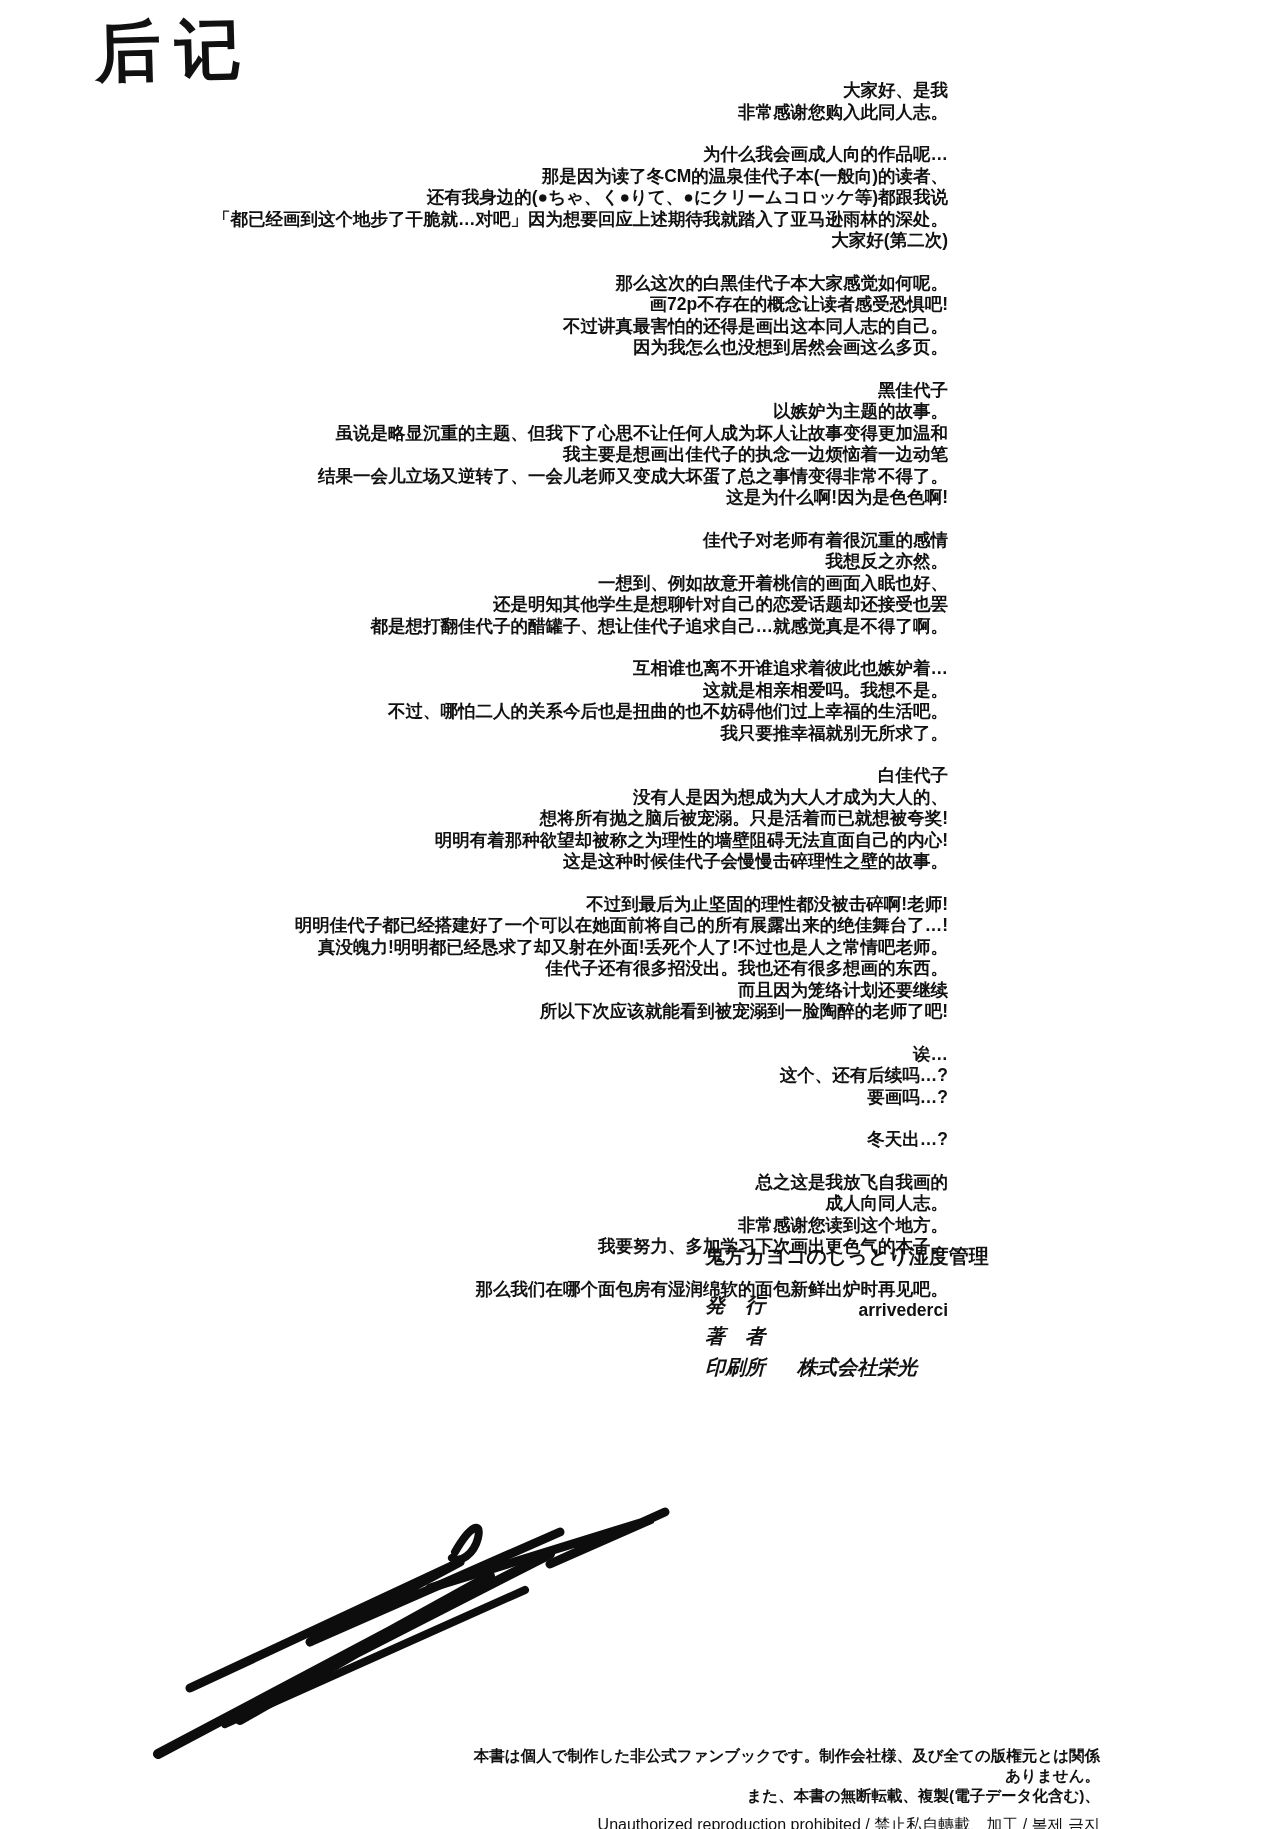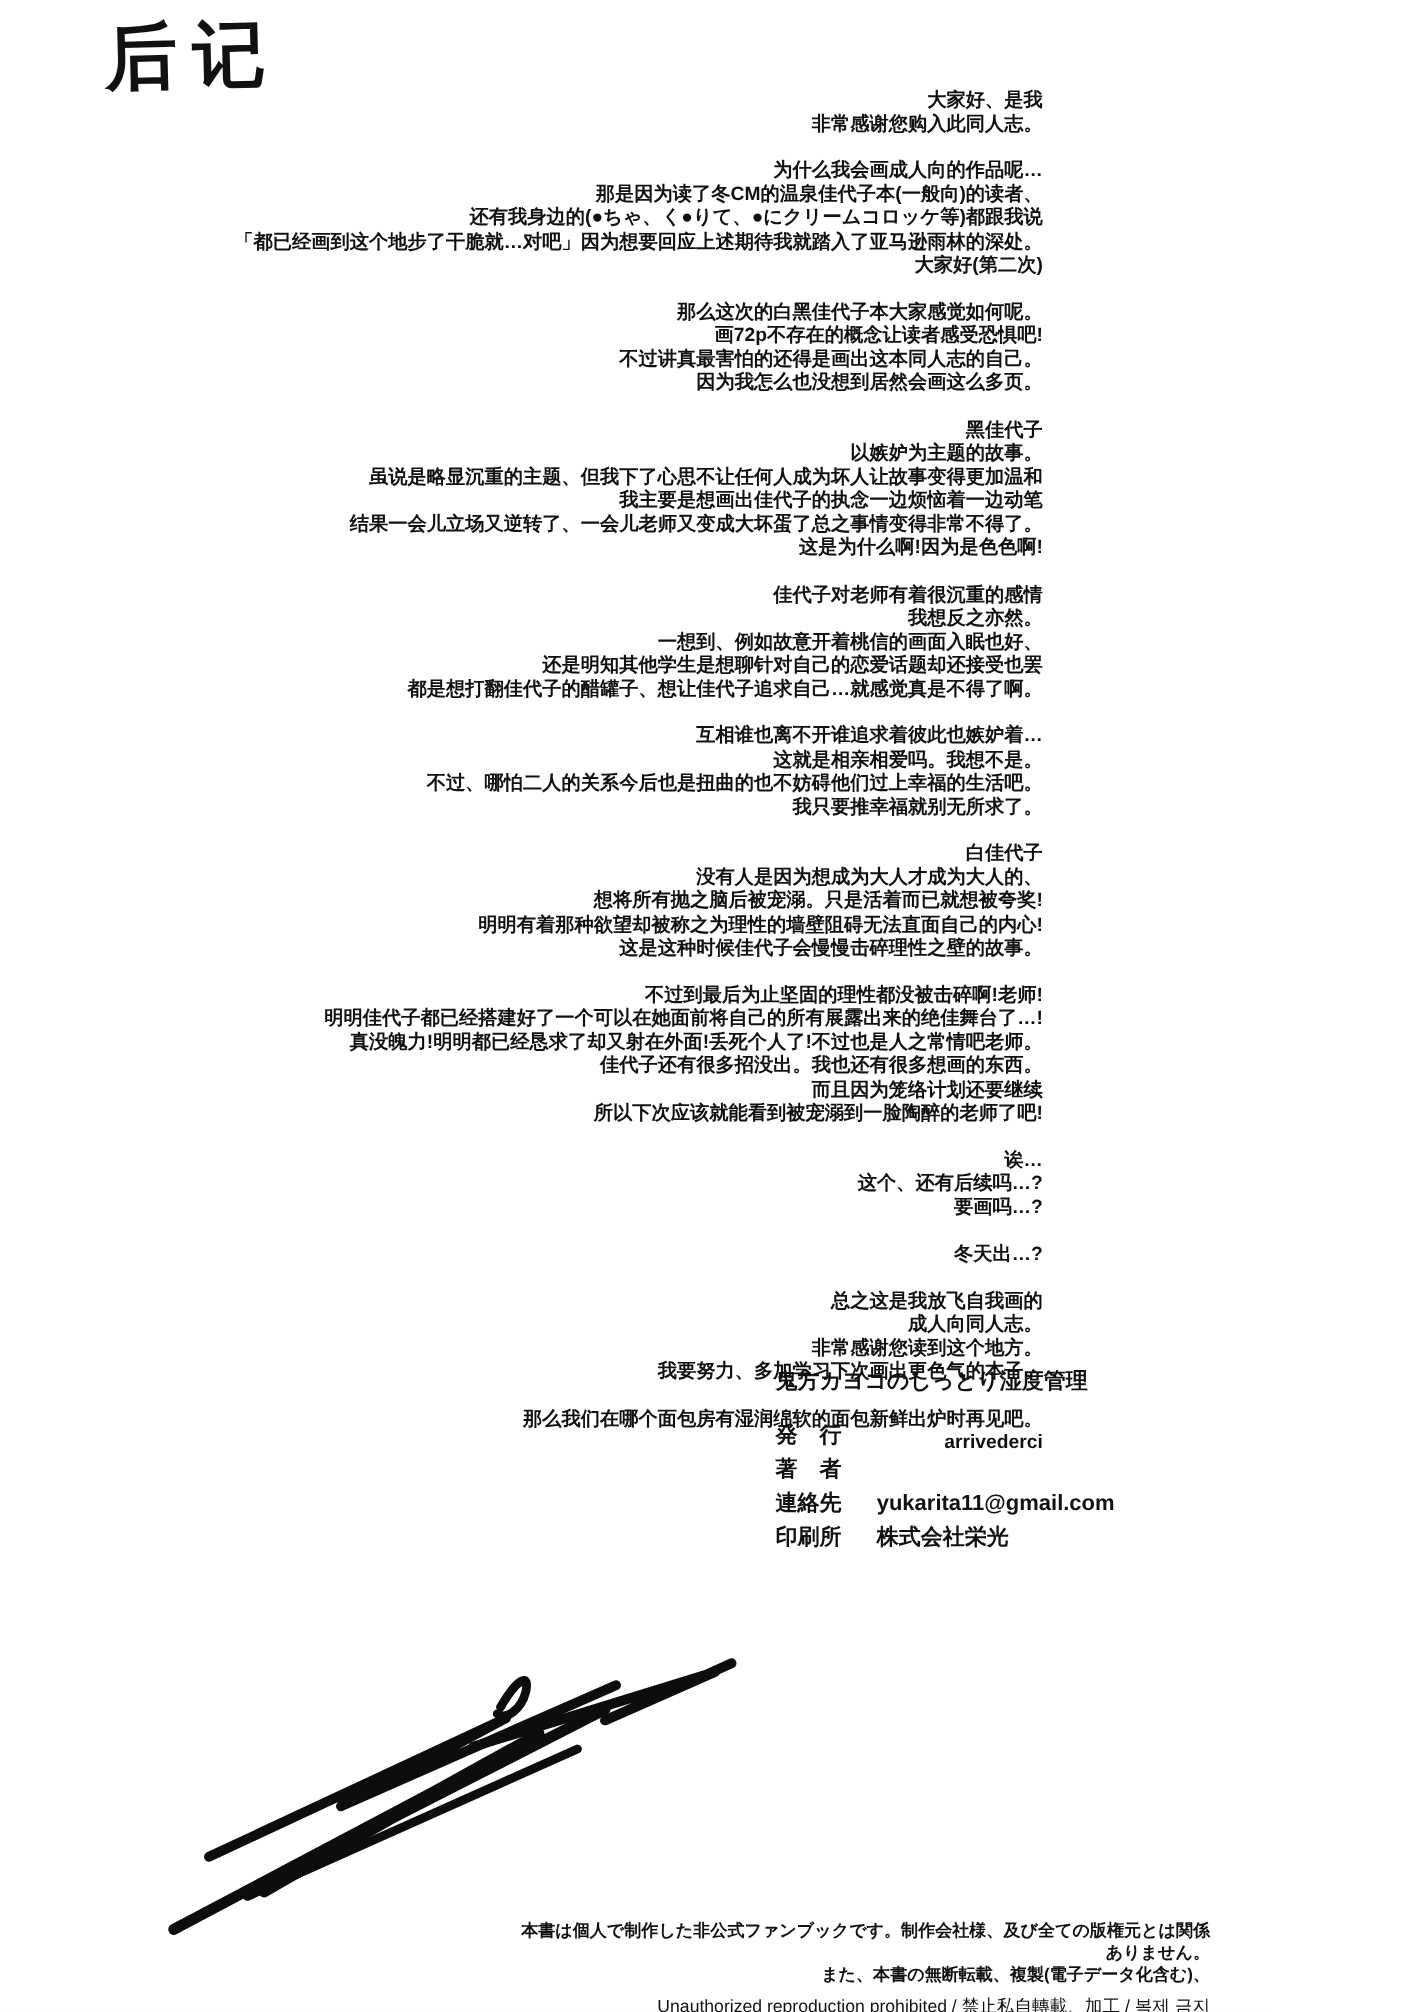--- a/index.html
+++ b/index.html
@@ -52,20 +52,21 @@
     font-size:21px;
     font-weight:600;
     line-height:26px;
   }
   .colophon-rows{margin-top:22px;}
   .colophon-row{
     display:flex;
     font-size:20px;
     font-weight:600;
     line-height:31px;
+    font-style:italic;
   }
   .row-label{flex:0 0 92px;}
   .row-value{flex:1;}
   .disclaimer{
     position:absolute;
     right:180px;top:1746px;
     width:640px;
     text-align:right;
     font-size:15.5px;
     line-height:20px;
@@ -145,24 +146,20 @@
   <div class="colophon">
     <div class="book-title">鬼方カヨコのしっとり湿度管理</div>
     <div class="colophon-rows">
       <div class="colophon-row">
         <span class="row-label">発　行</span>
       </div>
       <div class="colophon-row">
         <span class="row-label">著　者</span>
       </div>
       <div class="colophon-row">
-        <span class="row-label">連絡先</span>
-        <span class="row-value">yukarita11@gmail.com</span>
-      </div>
-      <div class="colophon-row">
         <span class="row-label">印刷所</span>
         <span class="row-value">株式会社栄光</span>
       </div>
     </div>
   </div>
 
   <div class="disclaimer">
     <div>本書は個人で制作した非公式ファンブックです。制作会社様、及び全ての版権元とは関係ありません。</div>
     <div>また、本書の無断転載、複製(電子データ化含む)、</div>
     <div class="disclaimer-multilang">Unauthorized reproduction prohibited / 禁止私自轉載、加工 / 복제 금지</div>

